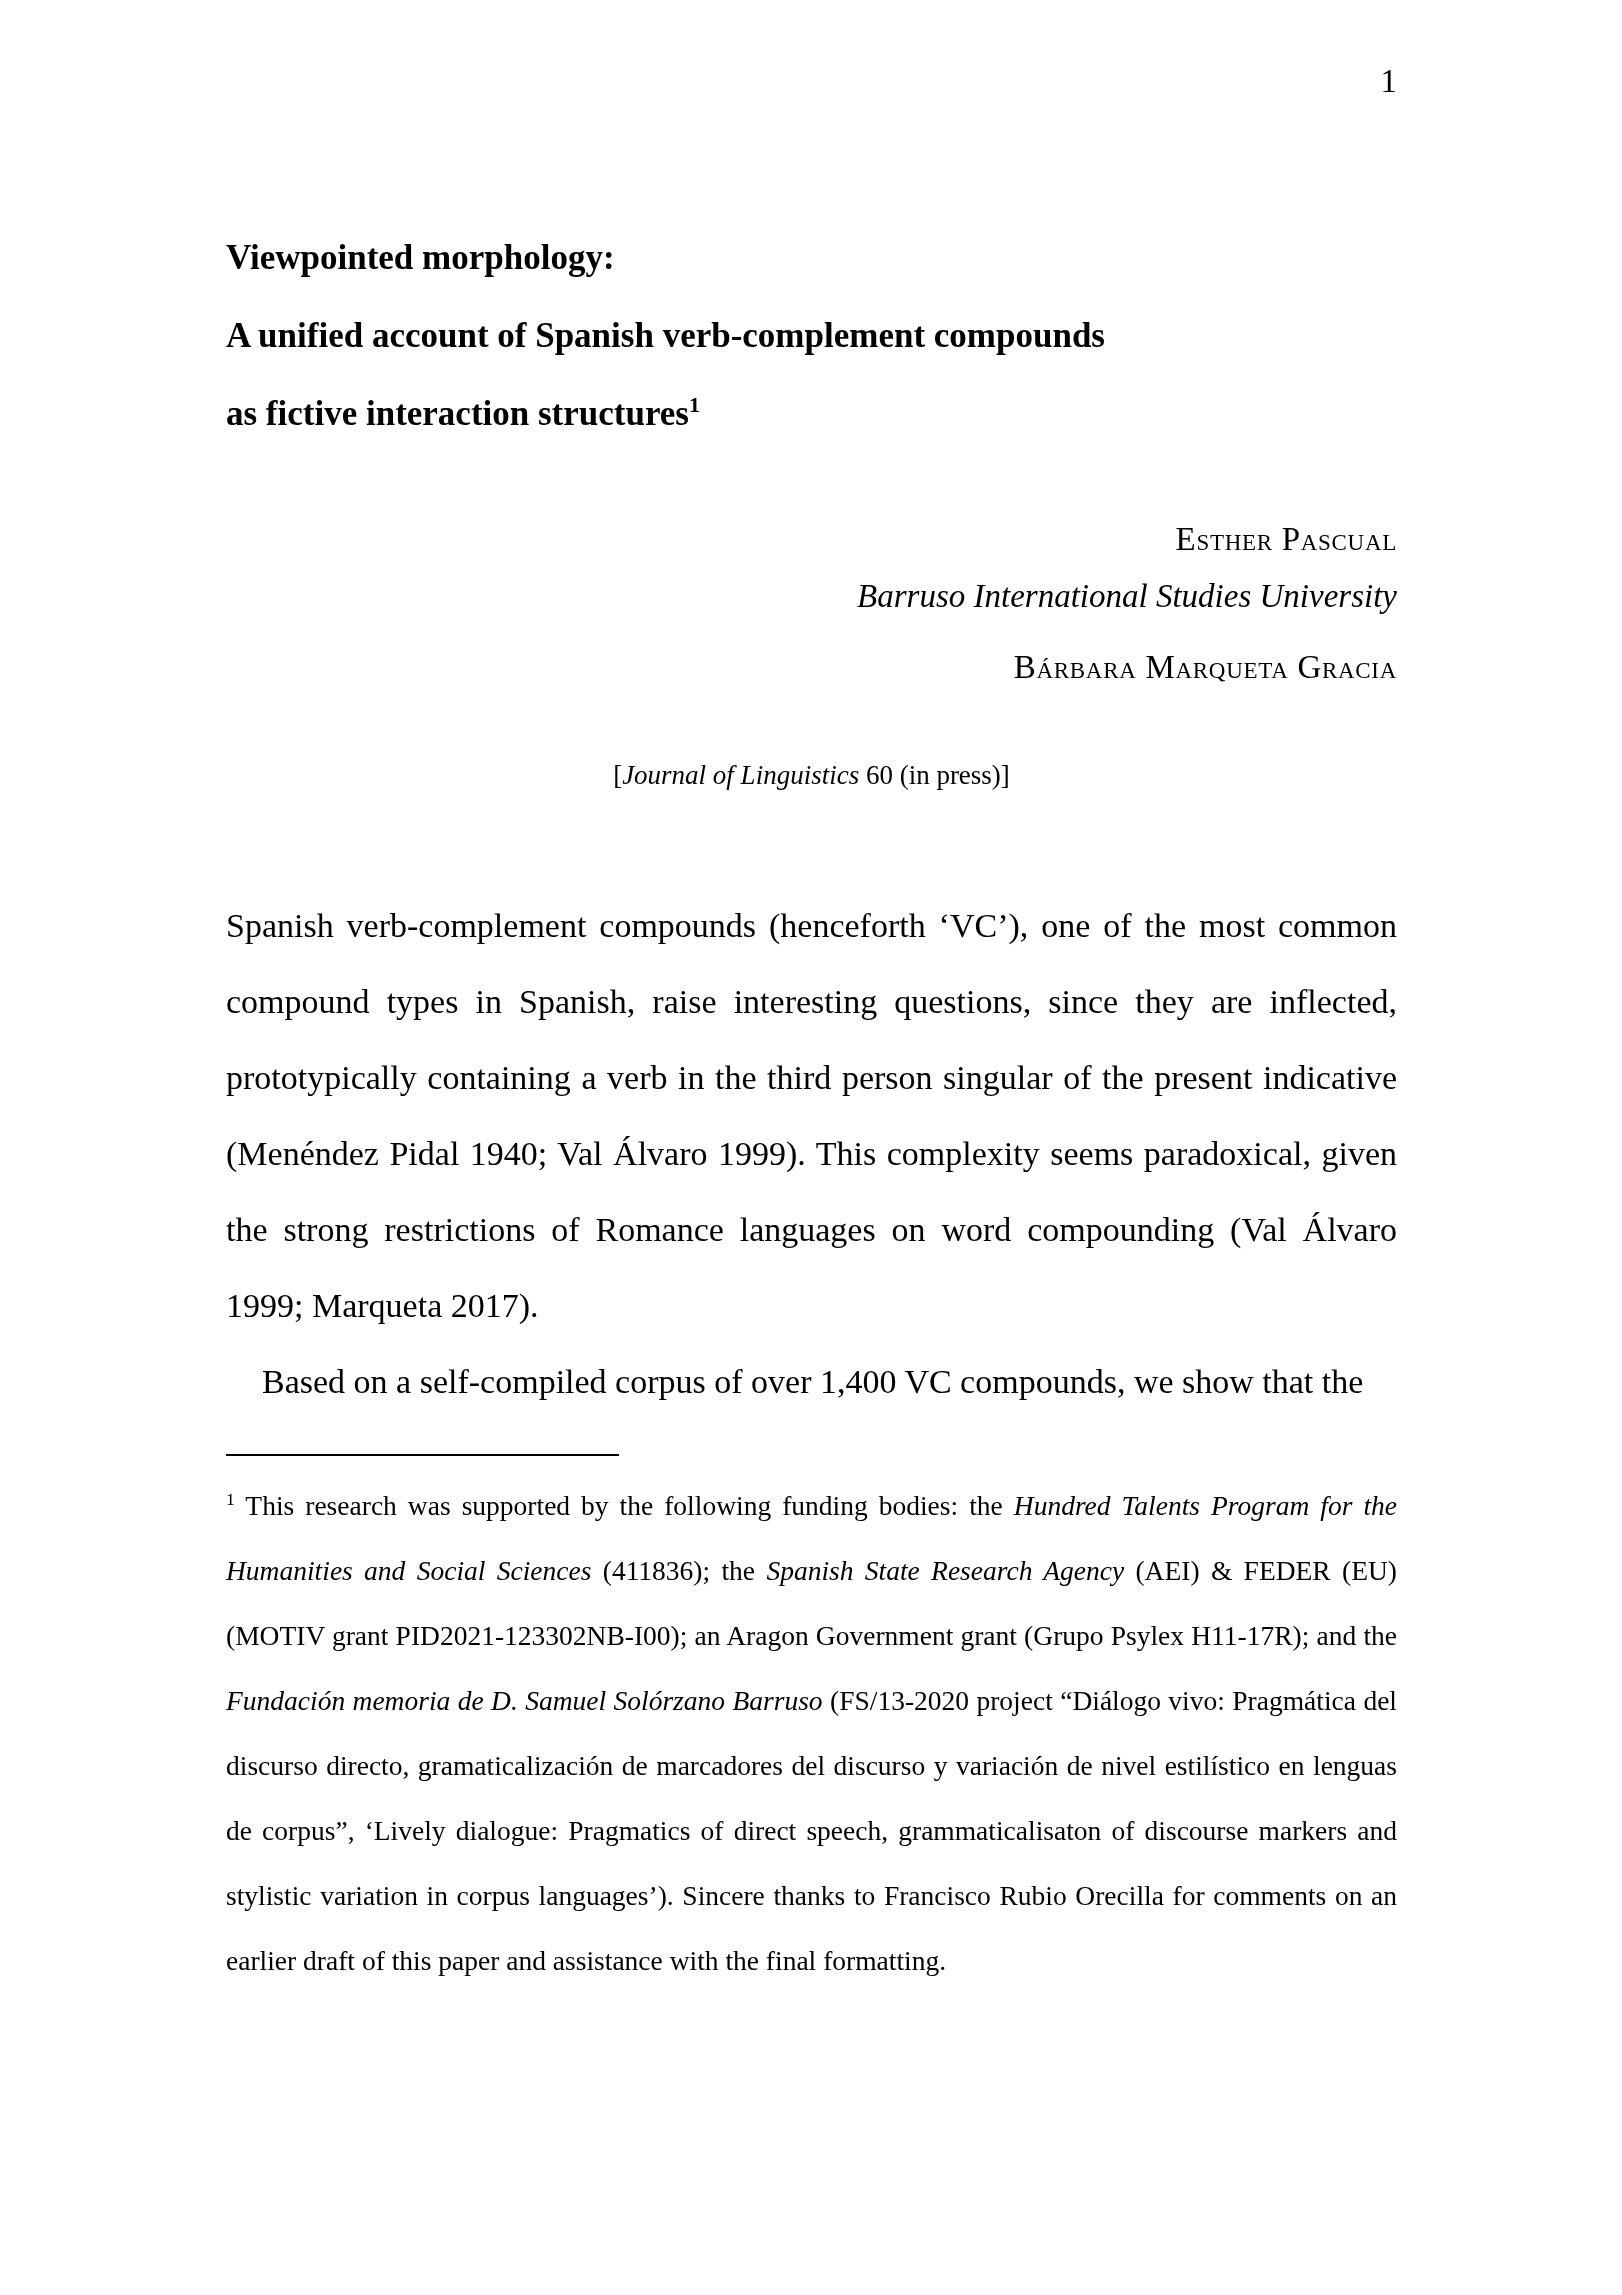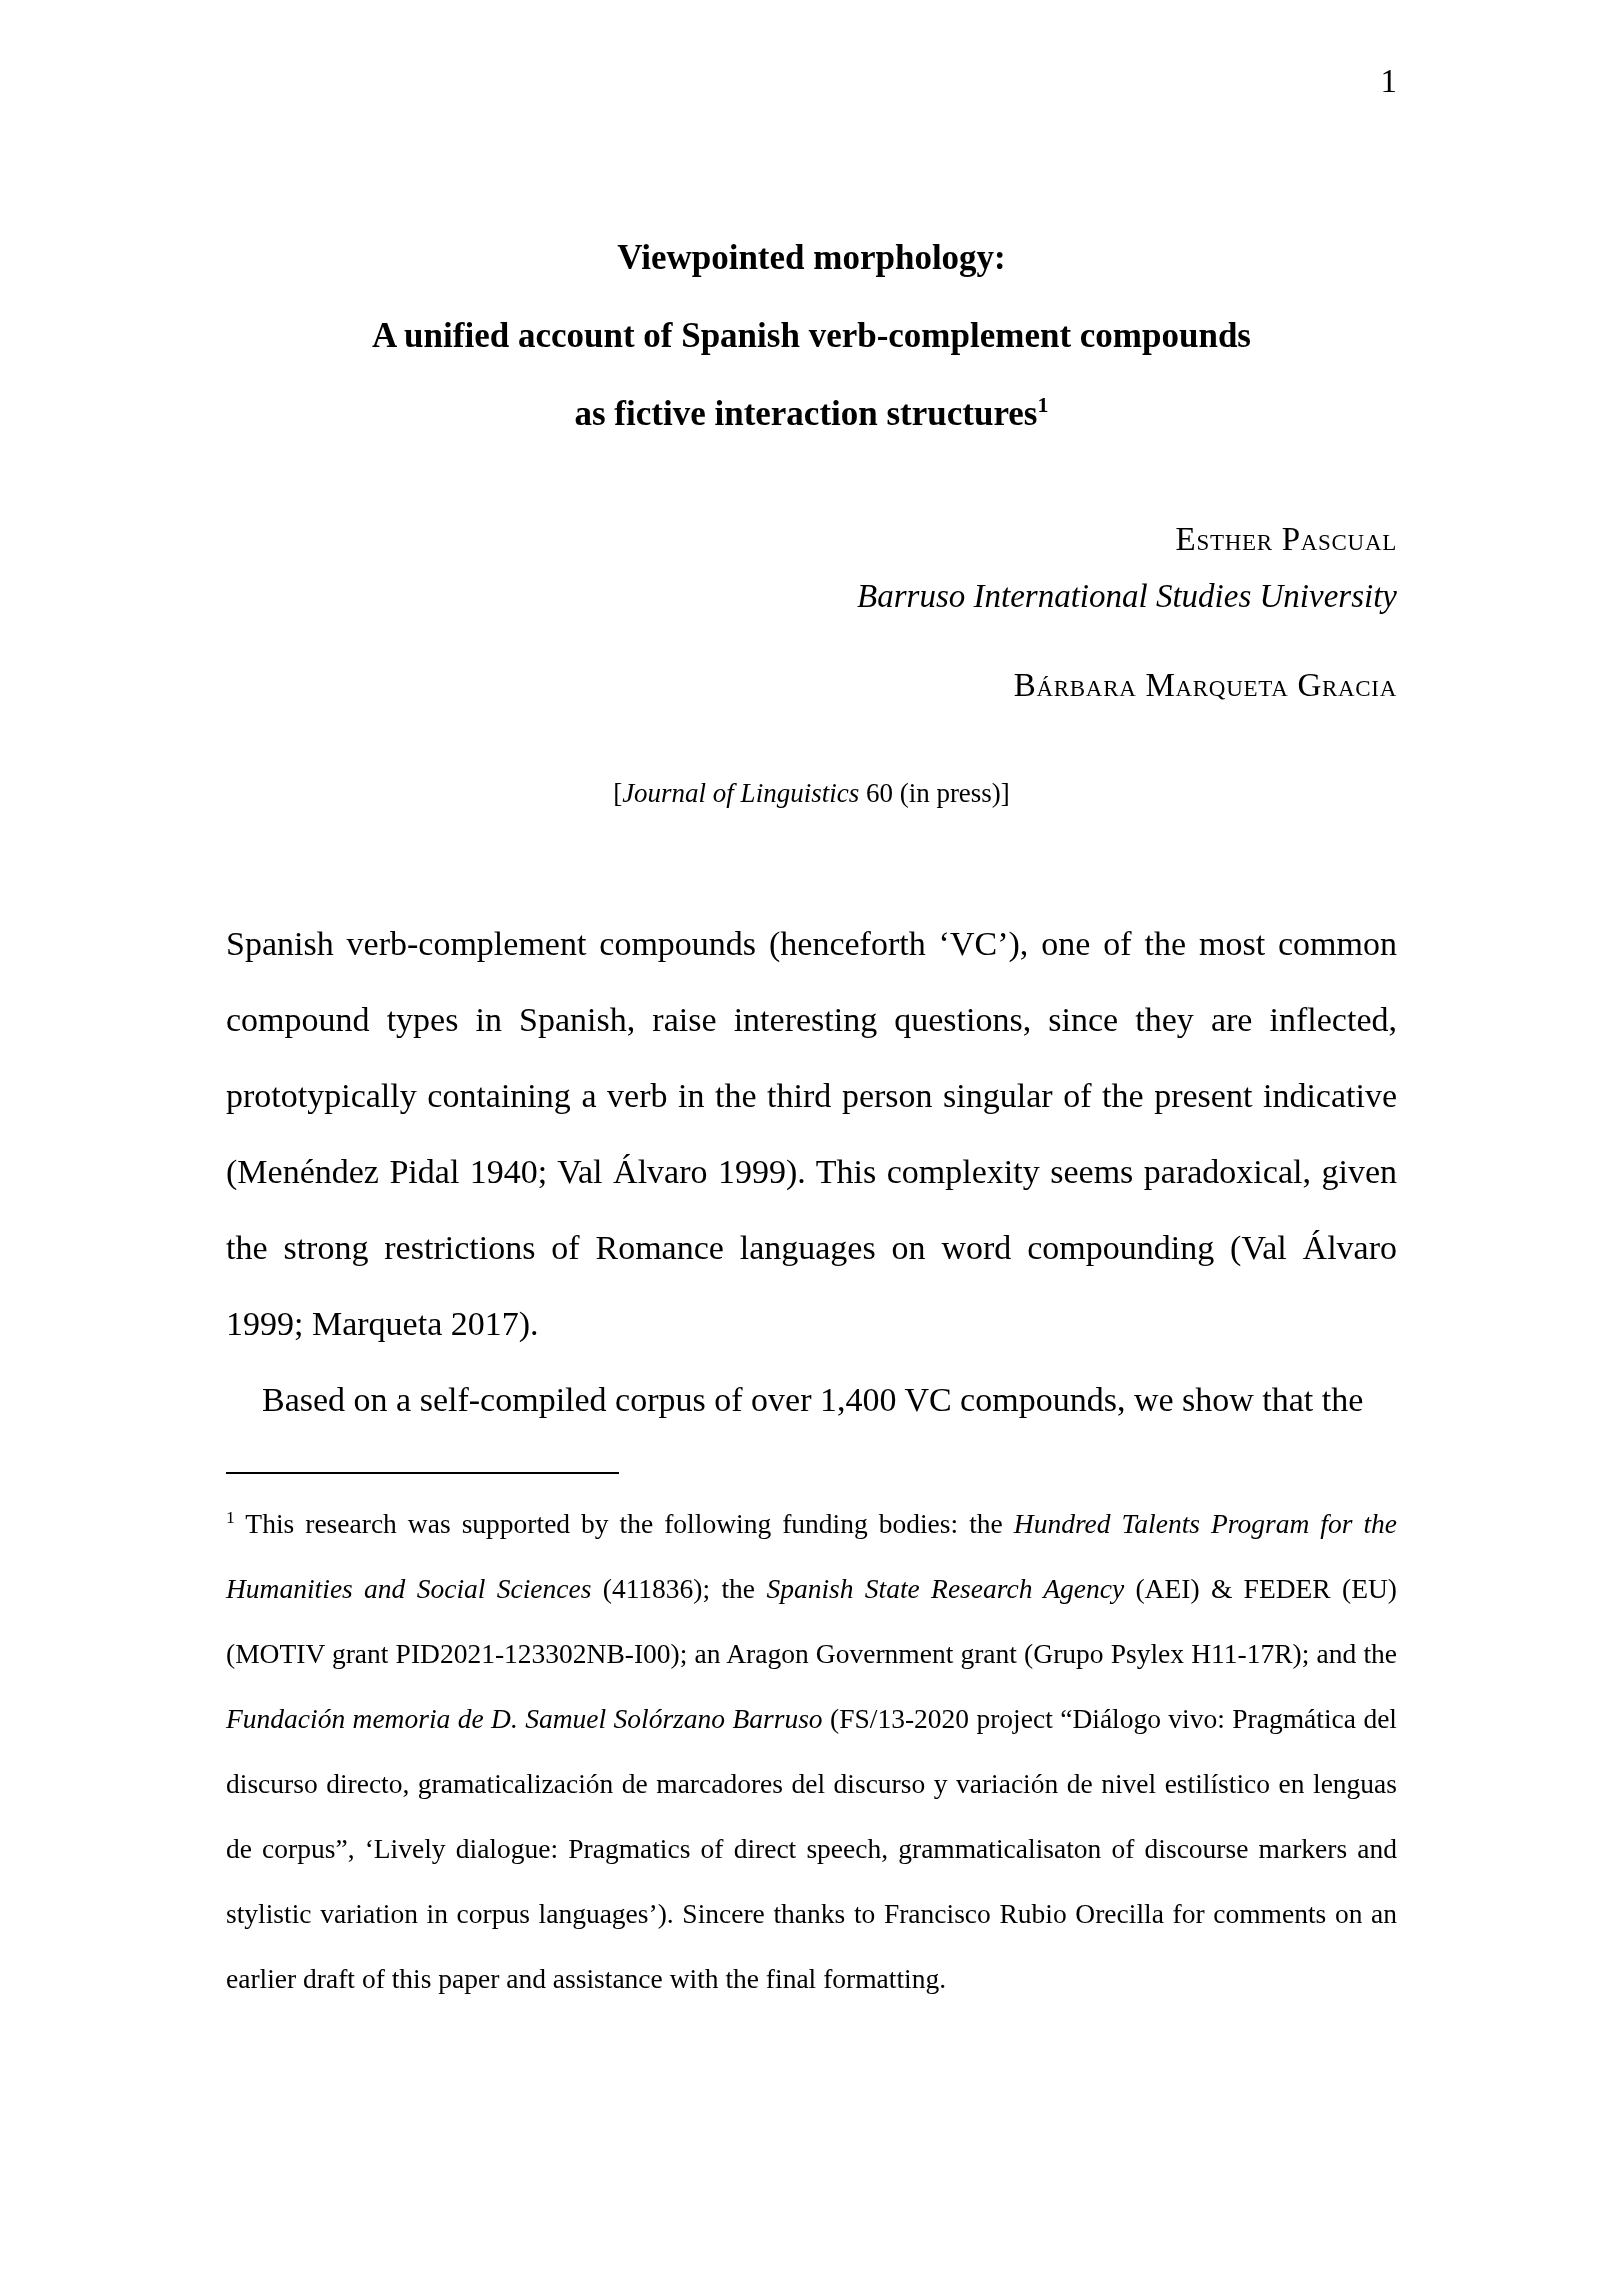--- a/index.html
+++ b/index.html
@@ -15,38 +15,38 @@
     padding: 65px 226px 0 226px;
     overflow: hidden;
   }
   .page-number {
     font-size: 33px;
     line-height: 33px;
     text-align: right;
   }
   .title-block {
     margin-top: 121px;
-    text-align: center;
+    text-align: left;
   }
   .title-line {
     display: block;
     font-size: 35px;
     font-weight: 700;
     line-height: 78px;
   }
   .title-ref {
     font-size: 22px;
     vertical-align: super;
     line-height: 0;
   }
   .authors {
     margin-top: 62px;
     text-align: right;
   }
-  .author + .author { margin-top: 32px; }
+  .author + .author { margin-top: 14px; }
   .author-name {
     font-size: 33px;
     font-variant: small-caps;
     line-height: 49px;
     letter-spacing: 0.7px;
   }
   .affiliation {
     font-size: 33px;
     font-style: italic;
     line-height: 65px;

